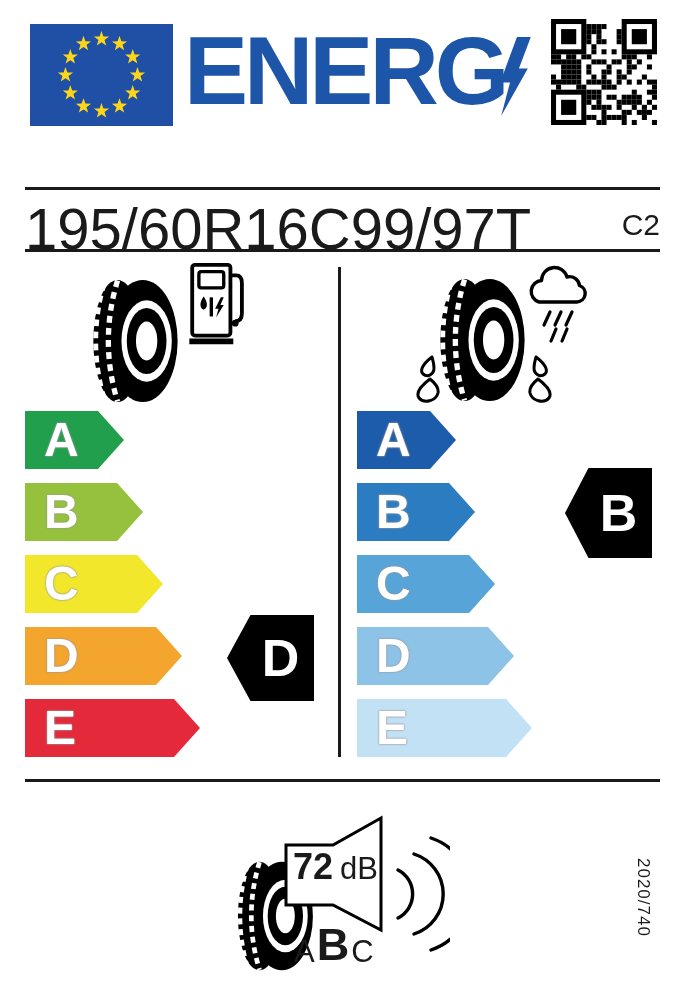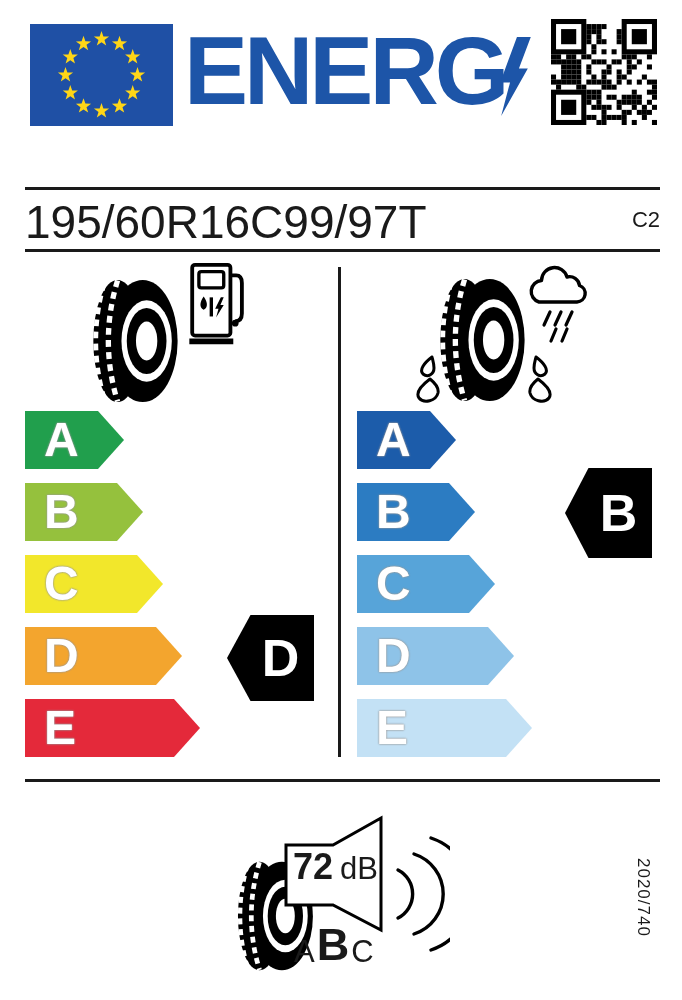--- a/index.html
+++ b/index.html
@@ -8,22 +8,22 @@
   .abs{position:absolute;}
 
   
   .eu-flag{left:30px;top:24px;width:143px;height:102px;}
   .energ{left:184px;top:23px;font-size:96px;font-weight:bold;letter-spacing:-4px;line-height:1;white-space:nowrap;}
   .bolt{left:497px;top:37px;width:34px;height:79px;}
   .qr{left:551px;top:19px;width:106px;height:106px;}
 
   
   .brand{left:25px;top:151px;font-size:33px;font-weight:bold;letter-spacing:.5px;line-height:1.1;}
-  .size{left:25px;top:197px;font-size:46px;line-height:1.1;}
-  .vclass{right:22px;top:208px;font-size:22px;line-height:1.1;}
+  .size{left:25px;top:197px;font-size:58px;line-height:1.1;}
+  .vclass{right:22px;top:208px;font-size:30px;line-height:1.1;}
   .rule{left:25px;width:635px;height:3px;background:#1a1a1a;}
   .rule1{top:187px;}.rule2{top:249px;}.rule3{top:779px;}
   .divider{left:338px;top:267px;width:3px;height:490px;background:#1a1a1a;}
 
   
   .tire-fuel{left:91px;top:278px;width:88px;height:126px;}
   .pump{left:189px;top:262px;width:58px;height:86px;}
   .tire-wet{left:414px;top:277px;width:140px;height:128px;}
   .cloud{left:522px;top:262px;width:74px;height:86px;}
 

